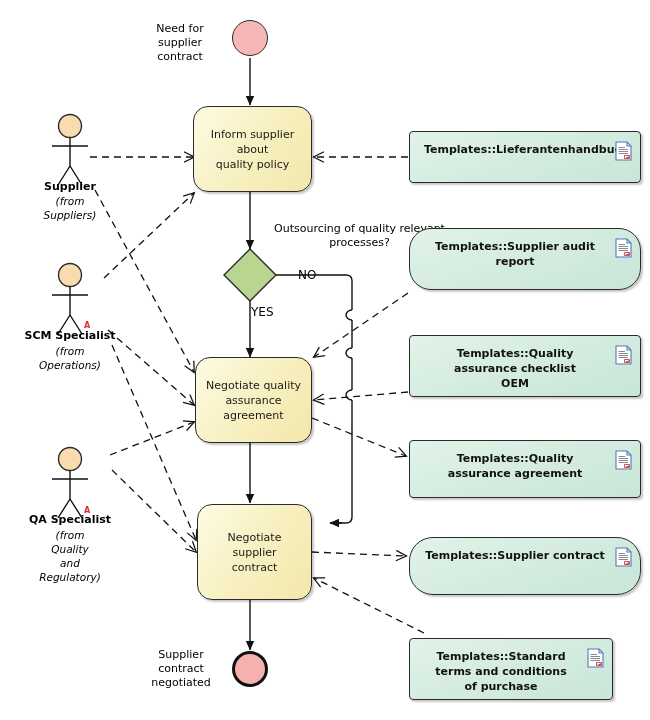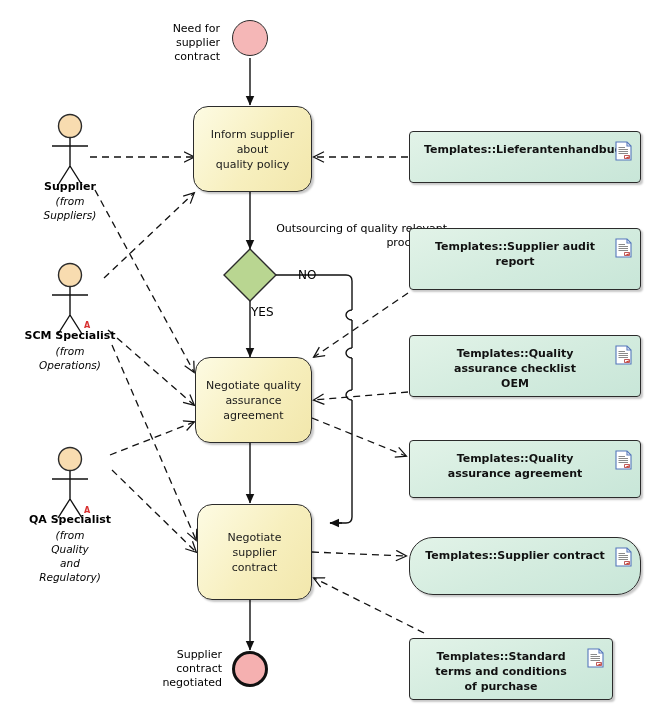--- a/index.html
+++ b/index.html
@@ -24,21 +24,21 @@
   }
   .lbl {
     position: absolute;
     font-size: 11px;
     color: #000000;
     line-height: 14px;
     text-align: center;
     white-space: pre-line;
   }
   .lbl-left {
-    text-align: right;
+    text-align: center;
   }
   .actor-name {
     position: absolute;
     font-size: 11px;
     font-weight: bold;
     color: #000000;
     text-align: center;
     white-space: nowrap;
   }
   .actor-from {
@@ -297,21 +297,21 @@
         <path d="M3.5,6.5 L10,6.5"></path>
           <path d="M3.5,8.5 L13,8.5"></path>
         <path d="M3.5,10.5 L13,10.5"></path>
           <path d="M3.5,12.5 L13,12.5"></path>
       </g>
       <path d="M9.5,14.5 L14.5,14.5 L14.5,17.5 L9.5,17.5 z" fill="#ffffff" stroke="#b03030" stroke-width="0.8"></path>
       <path d="M10.3,17 L13.8,15.2 L13.8,17 z" fill="#cc3b2b"></path>
     </svg>
   </div>
 
-  <div class="doc-box" style="left:409px; top:228px; width:232px; height:62px;">
+  <div class="doc-box" style="left:409px; top:228px; width:232px; height:62px;border-radius:22px;">
     <div class="doc-text">Templates::Supplier audit report</div>
     <svg class="doc-icon" viewBox="0 0 17 20">
       <path d="M1,1 L12,1 L16,5 L16,19 L1,19 z" fill="#ffffff" stroke="#5577bb" stroke-width="1.1"></path>
       <path d="M12,1 L12,5 L16,5" fill="none" stroke="#5577bb" stroke-width="1.1"></path>
       <g stroke="#8a8a8a" stroke-width="1">
         <path d="M3.5,6.5 L10,6.5"></path>
           <path d="M3.5,8.5 L13,8.5"></path>
         <path d="M3.5,10.5 L13,10.5"></path>
           <path d="M3.5,12.5 L13,12.5"></path>
       </g>

